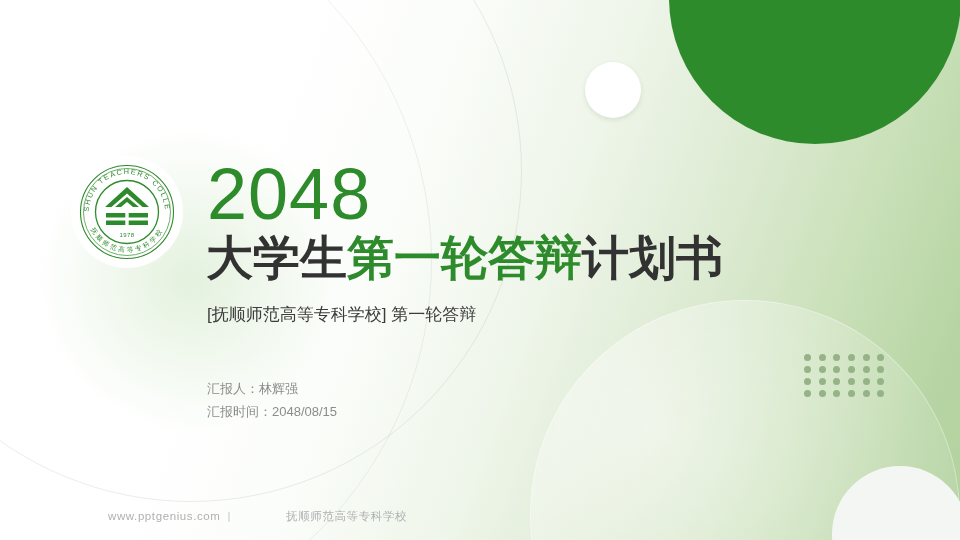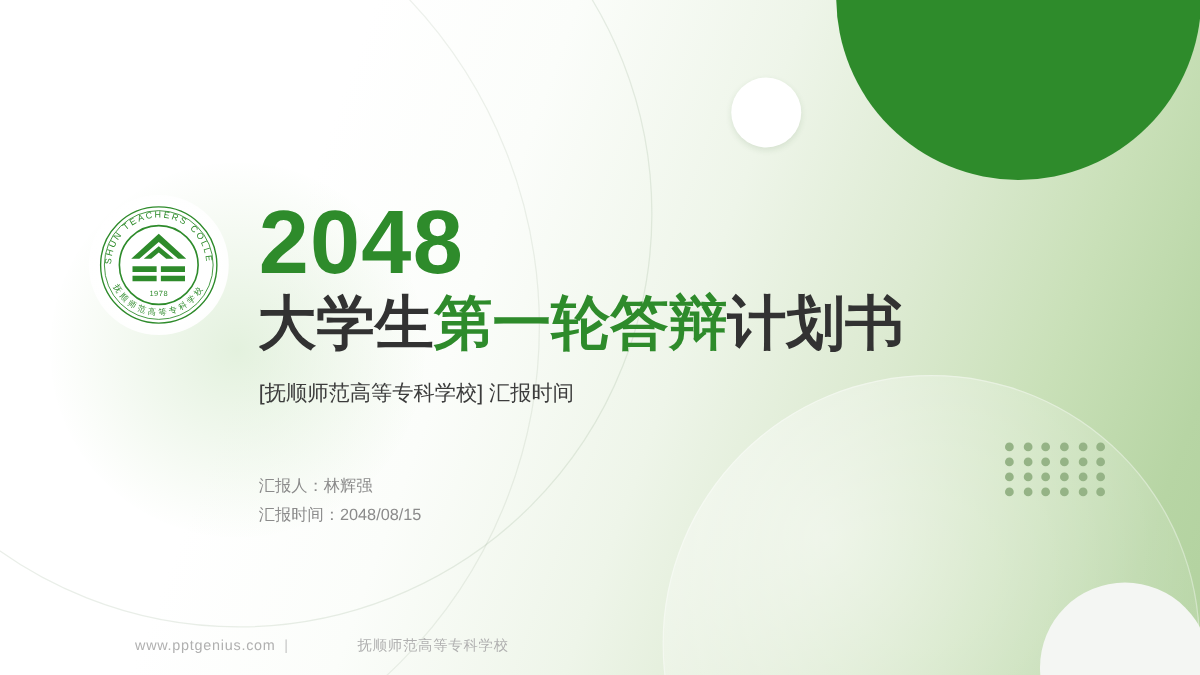--- a/index.html
+++ b/index.html
@@ -99,21 +99,21 @@
     display: flex; align-items: center; justify-content: center;
   }
   .logo-wrap svg { display: block; }
 
   
   .year {
     position: absolute;
     left: 207px; top: 158px;
     font-size: 72px;
     line-height: 1;
-    font-weight: bold;
+    font-weight: normal;
     color: #2e8b2b;
     letter-spacing: 1px;
   }
   .main-title {
     position: absolute;
     left: 206px; top: 233px;
     font-size: 47px;
     line-height: 1.05;
     font-weight: bold;
     color: #323232;
@@ -214,21 +214,21 @@
       <path d="M 29,58.5 L 48.3,58.5 L 48.3,63 L 29,63 Z" fill="#2e8b2b"></path>
       <path d="M 51.7,58.5 L 71,58.5 L 71,63 L 51.7,63 Z" fill="#2e8b2b"></path>
       <text x="50" y="74.5" font-size="6" font-family="'Liberation Sans',sans-serif" fill="#2e8b2b" text-anchor="middle" letter-spacing="0.4">1978</text>
     </svg>
   </div>
 
   <div class="year">2048</div>
 
   <div class="main-title"><span>大学生</span><span class="hl">第一轮答辩</span><span>计划书</span></div>
 
-  <div class="subtitle">[抚顺师范高等专科学校] 汇报时间</div>
+  <div class="subtitle">[抚顺师范高等专科学校] 第一轮答辩</div>
 
   <div class="meta">
     <div>汇报人：林辉强</div>
     <div>汇报时间：2048/08/15</div>
   </div>
 
   <div class="footer">
     <span>www.pptgenius.com</span><span class="sep">|</span><span>抚顺师范高等专科学校</span>
   </div>
 

